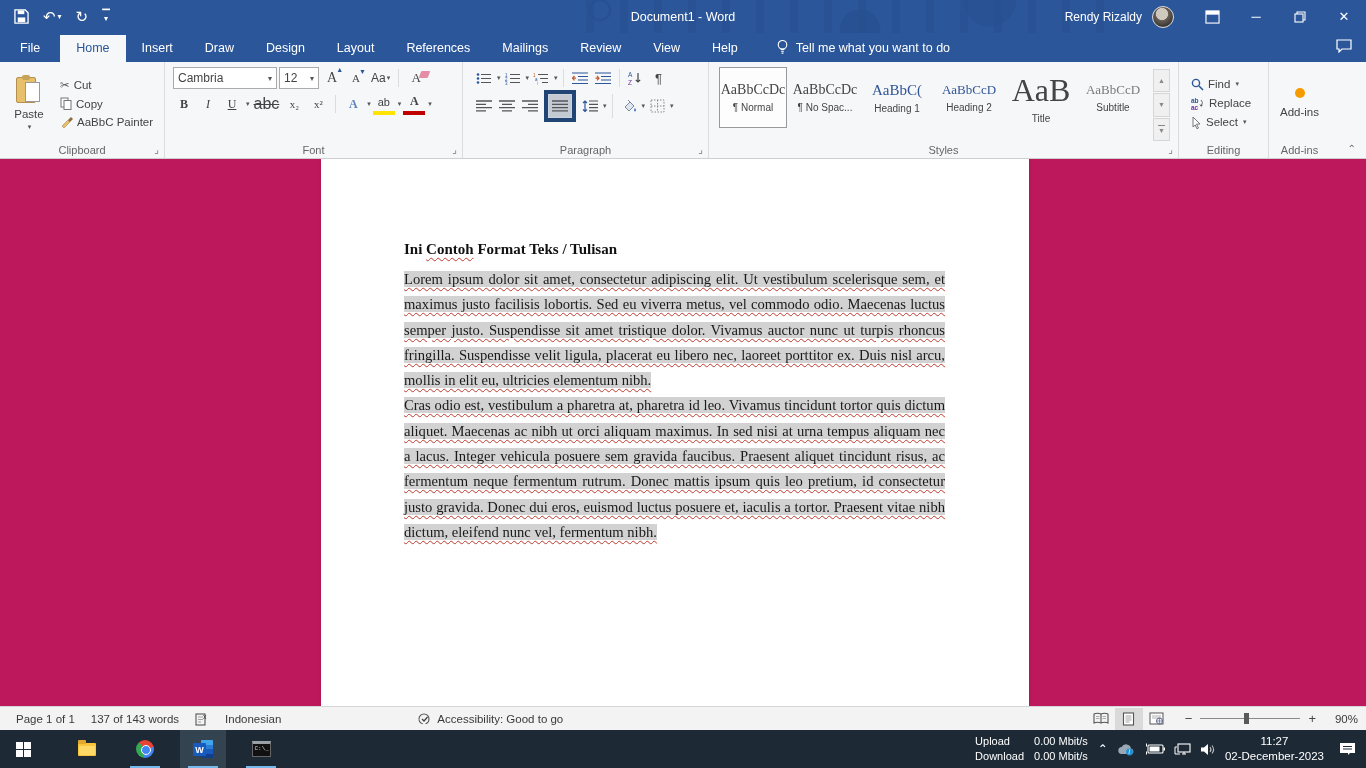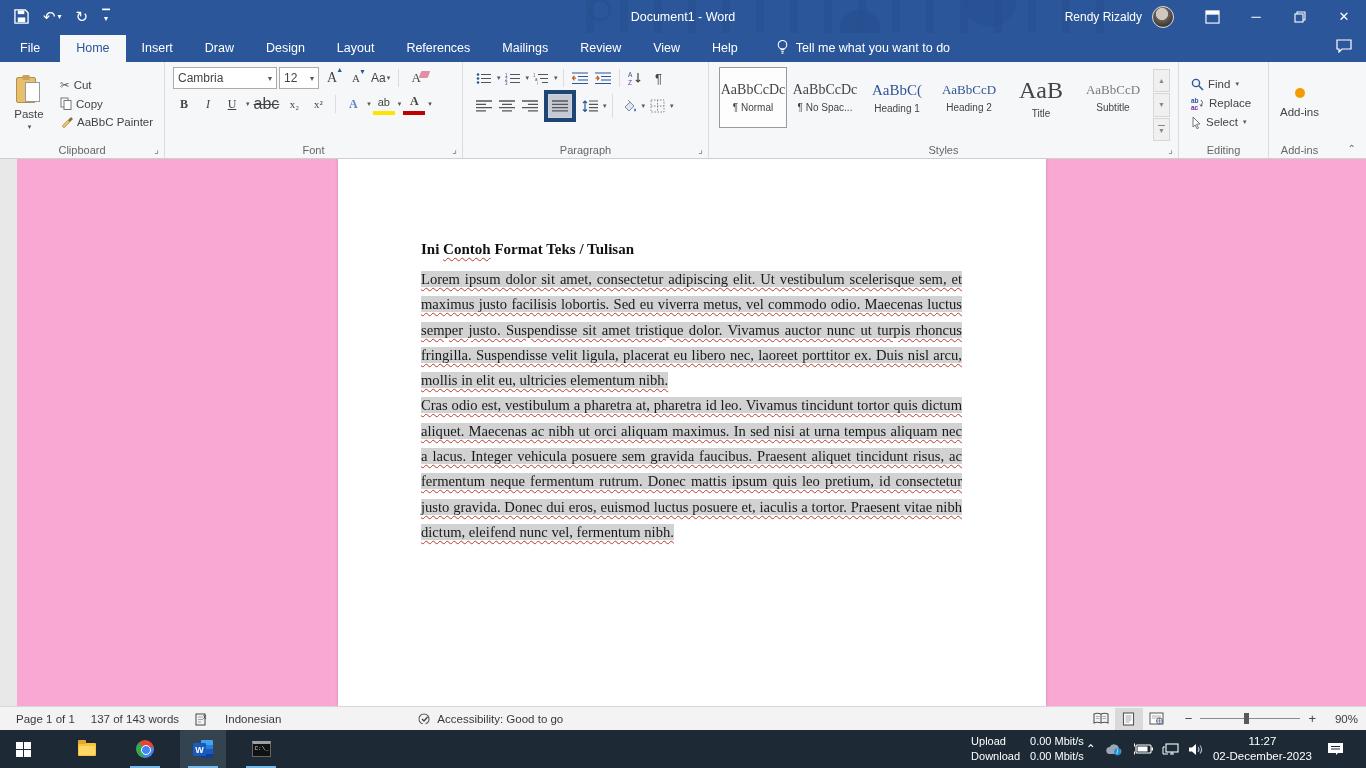--- a/index.html
+++ b/index.html
@@ -84,37 +84,37 @@
 
   
   .g-styles { width:470px; }
   .styles-strip { display:flex; gap:4px; padding:2px 4px 0 8px; }
   .style-card { width:68px; height:61px; display:flex; flex-direction:column; align-items:center; justify-content:center; gap:4px; border:1px solid transparent; cursor:default; }
   .style-card.selected { border:1px solid #9a9a9a; background:#fdfdfd; }
   .s-preview { font-family:"Liberation Serif",serif; font-size:14px; white-space:nowrap; }
   .s-name { font-size:10px; color:#444; white-space:nowrap; max-width:66px; overflow:hidden; }
   .sp-h1 { color:#2f5496; font-size:15px; }
   .sp-h2 { color:#2f5496; font-size:13px; }
-  .sp-title { font-size:24px; font-weight:400; }
+  .sp-title { font-size:32px; font-weight:400; }
   .sp-sub { color:#7a7a7a; font-size:13px; }
   .styles-scroll { width:17px; display:flex; flex-direction:column; gap:1px; margin-left:2px; margin-top:2px; }
   .sbtn { flex:1; background:#f0f0f0; border:1px solid #d6d6d6; font-size:7px; color:#888; display:flex; align-items:center; justify-content:center; flex-direction:column; line-height:1; }
 
   
   .g-editing { width:90px; }
   .edit-col { display:flex; flex-direction:column; justify-content:center; gap:2px; padding-left:6px; }
 
   
   .g-addins { width:62px; }
   .addins-btn { display:flex; flex-direction:column; align-items:center; justify-content:center; gap:8px; width:100%; font-size:11.5px; }
   .addins-dot { width:10px; height:10px; border-radius:50%; }
   .collapse-ribbon { position:absolute; right:10px; bottom:4px; font-size:10px; color:#666; }
 
   
-  .docarea { height:547px; position:relative; background:#f9a8d4; overflow:hidden;margin-left:17px; }
+  .docarea { height:547px; position:relative; background:#be185d; overflow:hidden; }
   .page { position:absolute; left:321px; top:0; width:708px; height:547px; background:#fff; box-shadow:0 0 3px rgba(0,0,0,.18); }
   .page-content { padding:82px 84px 0 83px; }
   .doc-heading { font-family:"Liberation Serif",serif; font-weight:bold; font-size:15px; color:#111; margin-bottom:9px; }
   .squig { text-decoration:underline; text-decoration-style:wavy; text-decoration-color:#c0392b; text-decoration-thickness:1px; text-underline-offset:3px; }
   .doc-para { font-family:"Liberation Serif",serif; font-size:14.6px; line-height:25.3px; text-align:justify; color:#1a1a1a; }
   .doc-para > span { background:#d2d2d2; text-decoration:underline; text-decoration-style:wavy; text-decoration-color:#c0392b; text-decoration-thickness:1px; text-underline-offset:3px; }
 
   
   .statusbar { height:24px; background:#f3f3f3; border-top:1px solid #d6d6d6; display:flex; align-items:center; font-size:11.5px; color:#3b3a39; padding:0 8px; }
   .sb-item { padding:0 8px; display:flex; align-items:center; gap:5px; white-space:nowrap; }
@@ -137,21 +137,21 @@
   .folder { width:18px; height:13px; background:#f8c43b; border-radius:1px; position:relative; }
   .folder::before { content:""; position:absolute; top:-3px; left:0; width:8px; height:4px; background:#e3a92c; border-radius:1px 1px 0 0; }
   .folder::after { content:""; position:absolute; left:1px; top:3px; width:16px; height:9px; background:#ffd968; border-radius:1px; }
   .chrome { width:18px; height:18px; border-radius:50%; background:conic-gradient(from -45deg, #ea4335 0 120deg, #4285f4 120deg 240deg, #34a853 240deg 360deg); position:relative; }
   .chrome::before { content:""; position:absolute; inset:0; background:conic-gradient(#fbbc05 0 100%); clip-path:polygon(0 0, 100% 0, 50% 50%, 0 0); opacity:0; }
   .chrome::after { content:""; position:absolute; left:5px; top:5px; width:8px; height:8px; border-radius:50%; background:#4285f4; border:1.5px solid #fff; }
   .wordtile { position:relative; width:20px; height:18px; }
   .wordtile .doc { position:absolute; right:0; top:0; width:12px; height:18px; background:linear-gradient(180deg,#41a5ee 25%,#2b7cd3 25% 50%,#185abd 50% 75%,#103f91 75%); border-radius:1px; }
   .wordtile .w { position:absolute; left:0; top:3px; width:13px; height:13px; background:#185abd; color:#fff; font-size:9px; font-weight:bold; display:flex; align-items:center; justify-content:center; border-radius:1px; }
   .cmdtile { width:19px; height:16px; background:#111; border:1px solid #666; border-top:3px solid #9aa0a6; font-size:6px; color:#ddd; font-family:"Liberation Mono",monospace; line-height:1.6; padding-left:2px; }
-  .tk-right { margin-left:auto; display:flex; align-items:center; gap:2px; padding-right:22px; }
+  .tk-right { margin-left:auto; display:flex; align-items:center; gap:10px; padding-right:10px; }
   .netspeed { display:flex; gap:10px; font-size:11px; line-height:1.35; }
   .netspeed .col { display:flex; flex-direction:column; }
   .tray { display:flex; align-items:center; gap:9px; font-size:12px; }
   .clock { text-align:center; font-size:11.5px; line-height:1.3; }
   svg.tray-ic { display:block; }
 </style>
 </head>
 <body>
 
 <div class="app">

